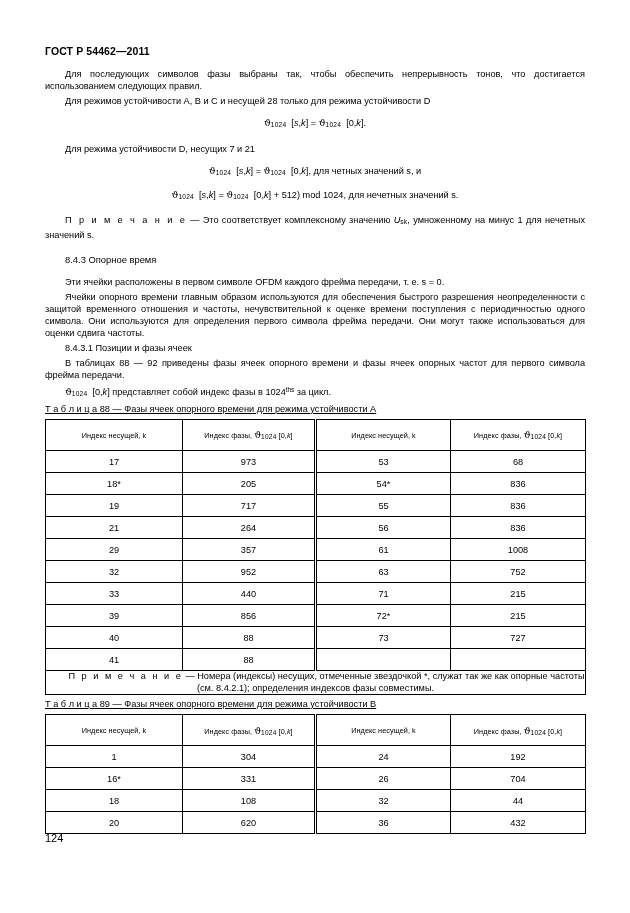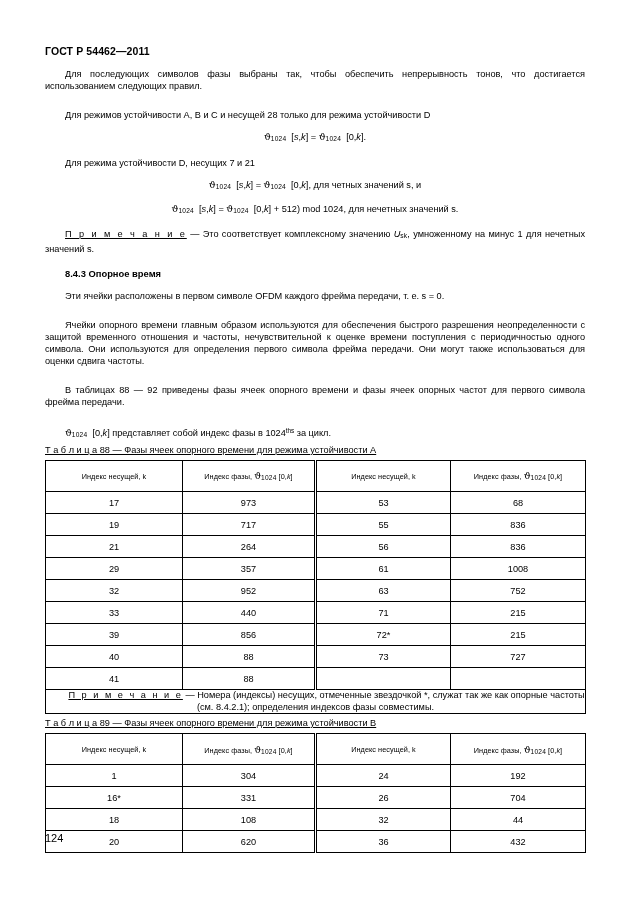--- a/index.html
+++ b/index.html
@@ -37,41 +37,41 @@
 
   
   .para {
     font-size: 9.2px;
     line-height: 12px;
     text-align: justify;
     margin-top: 11px;
     letter-spacing: -0.02px;
   }
   .para.indent { text-indent: 20px; }
-  .para.tight { margin-top: 17px; }
+  .para.tight { margin-top: 3px; }
 
   .formula {
     font-size: 9.2px;
     line-height: 12.2px;
     text-align: center;
     margin-top: 10px;
   }
 
   .note-para {
     font-size: 9.2px;
     line-height: 12.2px;
     text-align: justify;
     margin-top: 10px;
     text-indent: 20px;
   }
-  .sp { letter-spacing: 2.0px; text-decoration: underline; }
+  .sp { letter-spacing: 2.0px; }
 
   .heading {
     font-size: 9.4px;
-    font-weight: bold;
+    font-weight: normal;
     margin-top: 13px;
     padding-left: 20px;
   }
 
   sub {
     font-size: 6.6px;
     vertical-align: -0.22em;
     letter-spacing: 0.2px;
   }
   sup {
@@ -169,20 +169,21 @@
     <div class="note-para">
       <span class="sp">П р и м е ч а н и е</span><span> — Это соответствует комплексному значению </span><span class="ital">U</span><sub>sk</sub><span>, умноженному на минус 1 для нечетных значений s.</span>
     </div>
 
     <div class="heading">8.4.3 Опорное время</div>
 
     <div class="para indent">Эти ячейки  расположены в первом символе OFDM каждого фрейма  передачи, т. е. s = 0.</div>
 
     <div class="para indent tight">Ячейки опорного времени главным образом используются для обеспечения быстрого разрешения неопределенности с  защитой  временного отношения и частоты, нечувствительной к оценке времени поступления с периодичностью одного символа. Они используются для определения первого символа фрейма передачи. Они могут также использоваться для оценки сдвига частоты.</div>
 
+    <div class="para indent tight">8.4.3.1 Позиции и фазы ячеек</div>
 
     <div class="para indent tight">В таблицах 88 — 92 приведены фазы ячеек опорного времени и фазы ячеек опорных частот для первого символа фрейма передачи.</div>
 
     <div class="para tight" style="text-indent:20px;">
       <span class="theta">ϑ</span><sub>1024</sub>&nbsp; <span>[0,<span class="ital">k</span>] представляет собой индекс фазы в 1024</span><sup>ths</sup><span> за цикл.</span>
     </div>
 
     <div class="tbl-caption">Т а б л и ц а  88 — Фазы ячеек опорного времени для режима устойчивости A</div>
 
     <table class="data">
@@ -201,20 +202,26 @@
         </tr>
       </thead>
       <tbody id="t88body">
           <tr>
             <td>17</td>
             <td>973</td>
             <td class="dbl-left">53</td>
             <td>68</td>
           </tr>
           <tr>
+            <td>18*</td>
+            <td>205</td>
+            <td class="dbl-left">54*</td>
+            <td>836</td>
+          </tr>
+          <tr>
             <td>19</td>
             <td>717</td>
             <td class="dbl-left">55</td>
             <td>836</td>
           </tr>
           <tr>
             <td>21</td>
             <td>264</td>
             <td class="dbl-left">56</td>
             <td>836</td>

